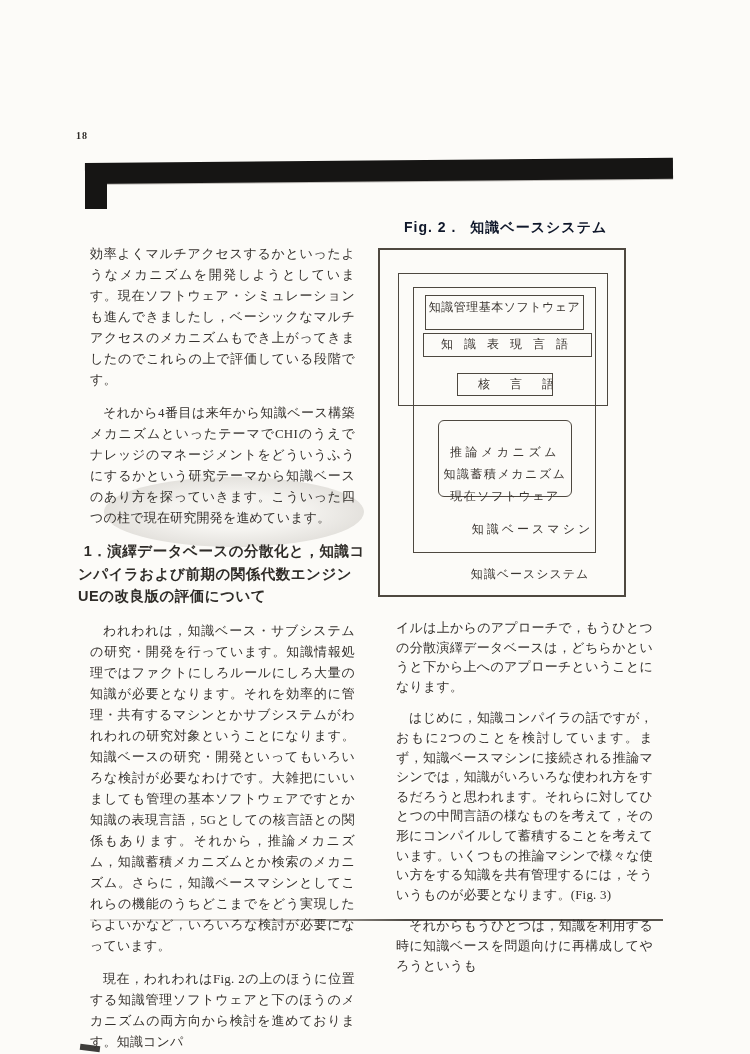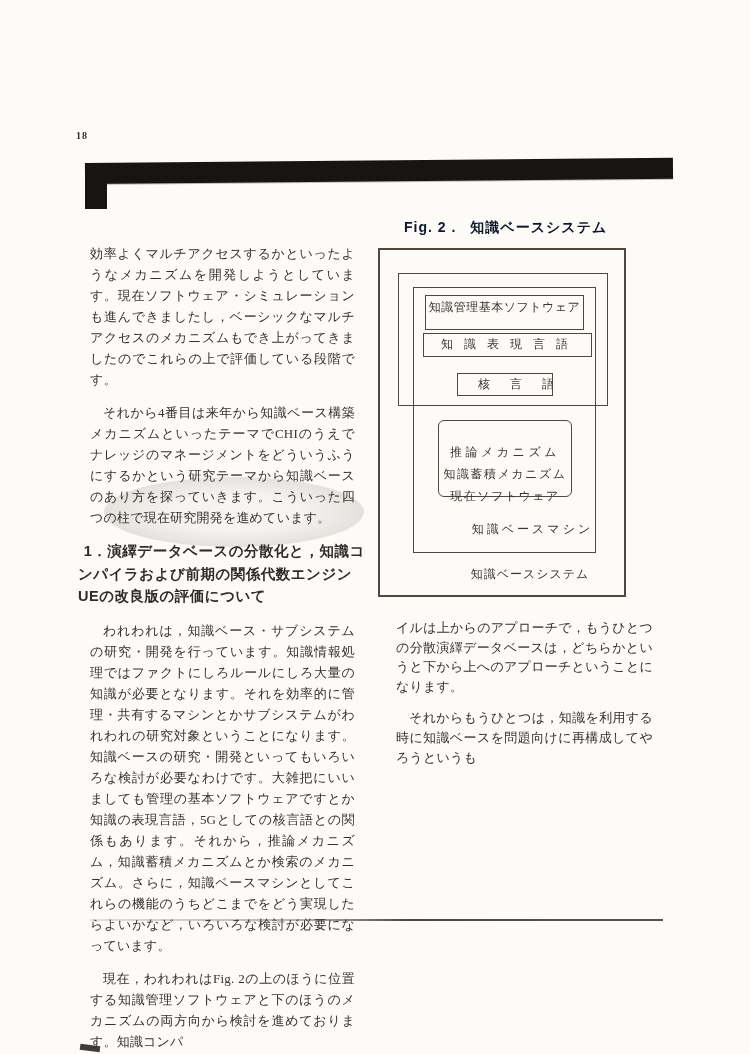--- a/index.html
+++ b/index.html
@@ -115,19 +115,20 @@
       <div class="mline m1">推論メカニズム</div>
       <div class="mline">知識蓄積メカニズム</div>
       <div class="mline">現在ソフトウェア</div>
     </div>
     <div class="flabel machine">知識ベースマシン</div>
     <div class="flabel system">知識ベースシステム</div>
   </div>
 
   <div class="col col-right">
     <p>イルは上からのアプローチで，もうひとつの分散演繹データベースは，どちらかというと下から上へのアプローチということになります。</p>
+    <p class="ind">はじめに，知識コンパイラの話ですが，おもに2つのことを検討しています。まず，知識ベースマシンに接続される推論マシンでは，知識がいろいろな使われ方をするだろうと思われます。それらに対してひとつの中間言語の様なものを考えて，その形にコンパイルして蓄積することを考えています。いくつもの推論マシンで様々な使い方をする知識を共有管理するには，そういうものが必要となります。(Fig. 3)</p>
     <p class="ind">それからもうひとつは，知識を利用する時に知識ベースを問題向けに再構成してやろうというも</p>
   </div>
 
   <div class="rule"></div>
   <div class="corner-mark"></div>
 
 </div>
 
 </body></html>

